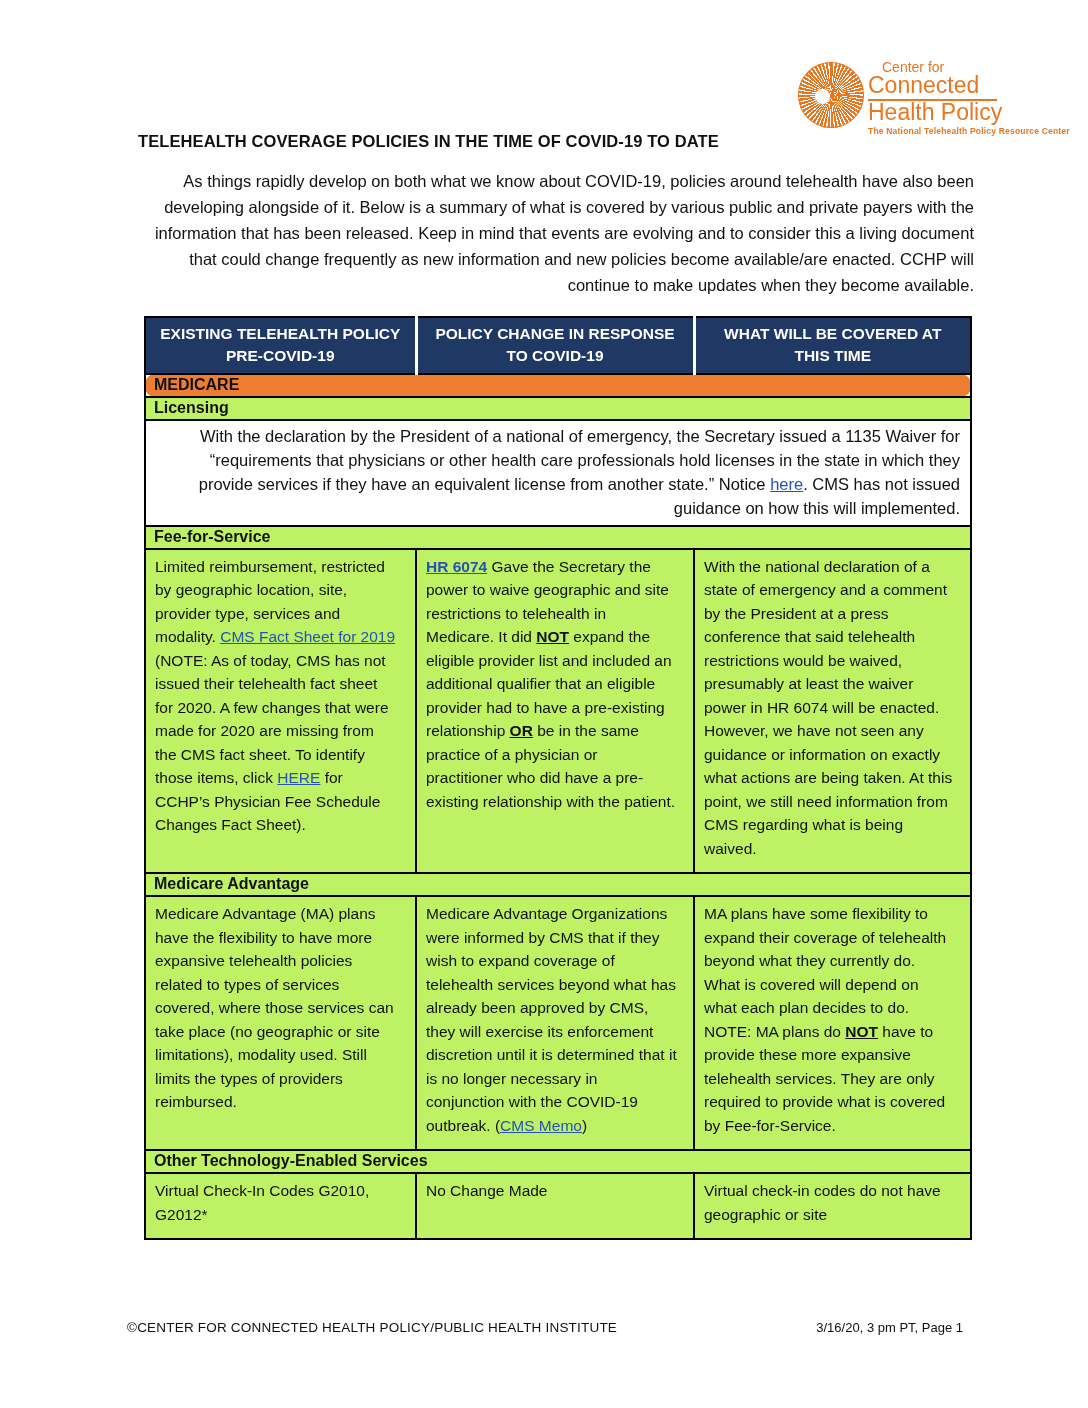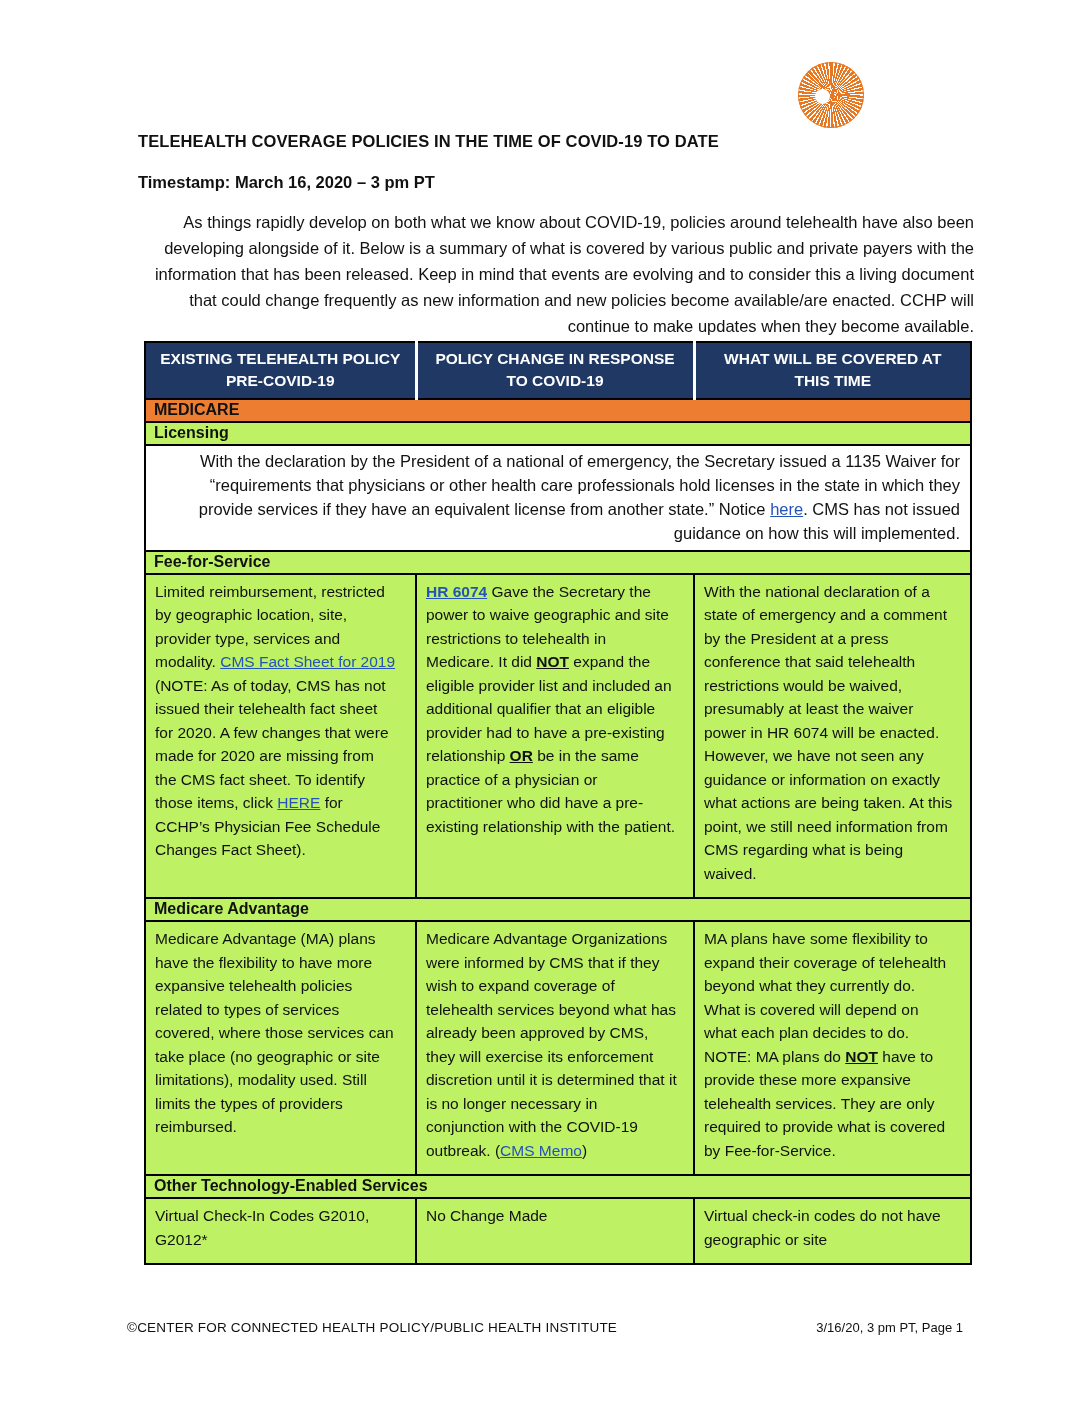--- a/index.html
+++ b/index.html
@@ -31,34 +31,34 @@
   .logo-l3 { font-size:23px; }
   .logo-tag { font-size:8.5px; font-weight:bold; margin-top:3px; letter-spacing:0.2px; }
 
   
   .content { position:absolute; left:138px; top:132px; width:836px; }
   .doc-title { font-size:16.5px; font-weight:bold; margin:0; letter-spacing:0.1px; }
   .timestamp { font-size:16.5px; font-weight:bold; margin:22px 0 0 0; }
   .intro { font-size:16.5px; line-height:26px; margin:17px 0 0 0;text-align:right; }
 
   
-  table.policy { border-collapse:collapse; table-layout:fixed; width:826px; margin-top:2px; margin-left:6px; }
+  table.policy { border-collapse:collapse; table-layout:fixed; width:826px; margin-top:18px; margin-left:6px; }
   table.policy col.c1 { width:271px; }
   table.policy col.c2 { width:278px; }
   table.policy col.c3 { width:277px; }
   table.policy th, table.policy td { border:2px solid #000000; vertical-align:top; }
   table.policy th {
     background:#1f3864; color:#ffffff;
     font-size:15.5px; font-weight:bold; text-align:center;
     padding:5px 14px; line-height:1.45;
   }
   table.policy th + th { border-left:3px solid #ffffff; }
   tr.program td {
     background:#ed7d31; color:#111111; font-weight:bold;
-    font-size:16px; padding:1px 8px 2px 8px;
+    font-size:16px; padding:1px 8px 2px 8px;border-radius:10px;
   }
   tr.section td {
     background:#bef264; font-weight:bold;
     font-size:16px; padding:1px 8px 2px 8px;
   }
   tr.fulltext td {
     background:#ffffff; font-size:16.5px; line-height:24px;
     padding:3px 10px 5px 9px;
     text-align:right;
   }
@@ -78,25 +78,30 @@
   .footer-left  { font-size:13.5px; letter-spacing:0.2px; }
   .footer-right { font-size:13px; }
 </style>
 </head>
 <body>
 
 <div class="page">
 
   <div class="logo">
     <div class="sunburst"></div>
+    <div class="logo-text">
+      <div class="logo-l1">Center for</div>
+      <div><span class="logo-l2">Connected</span></div>
+      <div class="logo-l3">Health Policy</div>
+      <div class="logo-tag">The National Telehealth Policy Resource Center</div>
+    </div>
   </div>
 
   <div class="content">
     <h1 class="doc-title">TELEHEALTH COVERAGE POLICIES IN THE TIME OF COVID-19 TO DATE</h1>
-    <p class="timestamp">Timestamp: March 16, 2020 – 3 pm PT</p>
     <p class="intro">As things rapidly develop on both what we know about COVID-19, policies around telehealth have also been developing alongside of it.  Below is a summary of what is covered by various public and private payers with the information that has been released. Keep in mind that events are evolving and to consider this a living document that could change frequently as new information and new policies become available/are enacted.  CCHP will continue to make updates when they become available.</p>
 
     <table class="policy" id="policy-table">
       <colgroup>
           <col class="c1">
           <col class="c2">
           <col class="c3">
         </colgroup>
       <tbody id="policy-tbody">
           <tr class="header">

